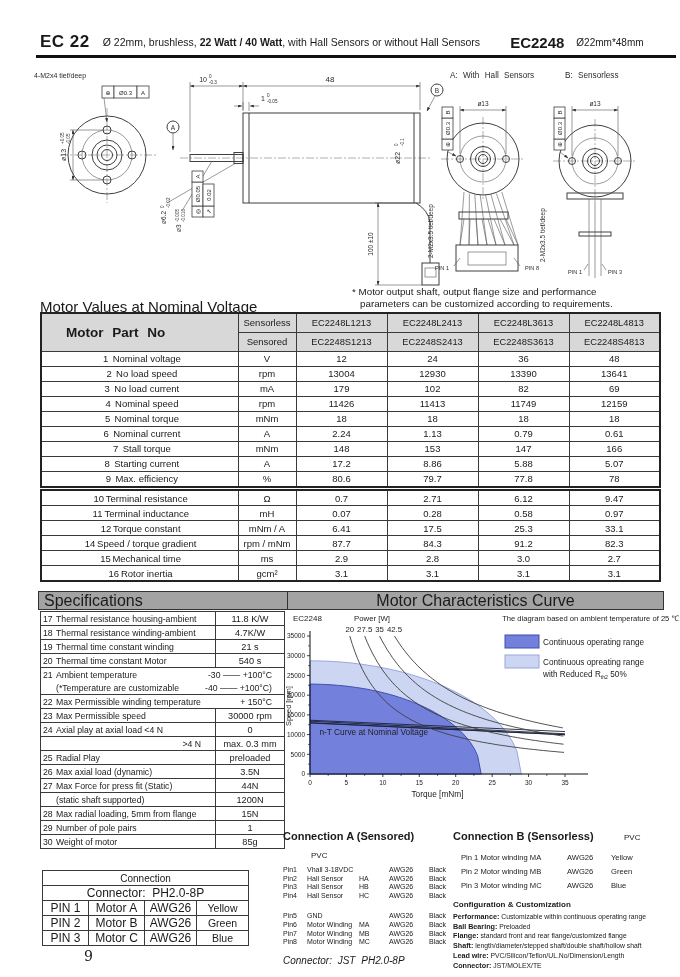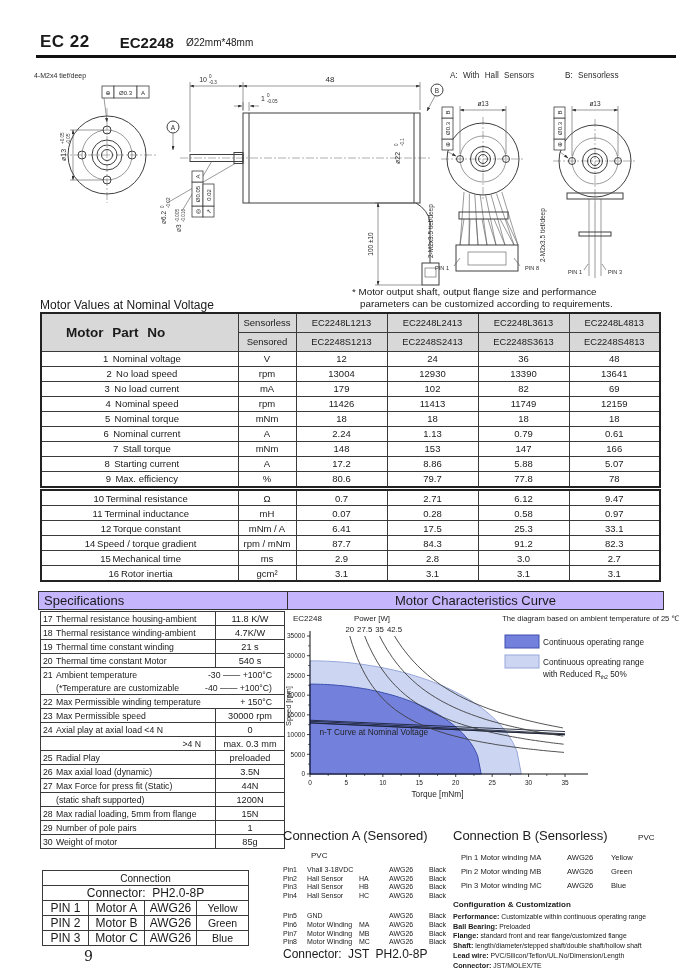--- a/index.html
+++ b/index.html
@@ -20,36 +20,36 @@
   .dcl{stroke:#787878;stroke-width:.6;fill:none;stroke-dasharray:8 2 2 2;}
   .dtx{font-size:7px;}
   .dtx8{font-size:8px;}
   .dtol{font-size:4.6px;}
   .dsm{font-size:6.5px;}
   .dpin{font-size:5.6px;}
   .dttl{font-size:8.2px;word-spacing:3px;}
   .gdt rect{fill:#fff;stroke:#3f3f3f;stroke-width:.8;}
   .gdt text{font-size:6px;}
   
-  .note-left{position:absolute;left:40px;top:298px;font-size:12px;}
+  .note-left{position:absolute;left:40px;top:298px;font-size:15px;}
   .note-right{position:absolute;left:352px;top:286px;font-size:9.8px;line-height:12px;}
   .note-right .l2{padding-left:8px;}
   
   table.spec-grid{border-collapse:collapse;table-layout:fixed;}
   table.spec-grid td{border:1px solid #3a3a3a;font-size:9.5px;padding:0 2px;text-align:center;height:14px;overflow:hidden;white-space:nowrap;}
   #t1,#t2{position:absolute;left:40px;width:619px;border:2px solid #222;}
   #t1{top:312px;} #t2{top:489px;}
   #t1 .hcell{background:#d8d8d8;}
   #t1 .title-cell{font-size:13.5px;font-weight:bold;text-align:left;padding-left:24px;word-spacing:5px;}
   #t1 .pn{font-size:9.3px;}
   td.lblc{text-align:left;}
   td.lblc .rno{display:inline-block;width:14px;}
   
   .band{position:absolute;left:38px;top:591px;display:flex;}
-  .band div{border:1.5px solid #333;height:17px;line-height:17px;font-size:13px;background:#c4b5fd;}
+  .band div{border:1.5px solid #333;height:17px;line-height:17px;font-size:16px;background:#a3a3a3;}
   .band .b1{width:243px;padding-left:5px;}
   .band .b2{width:375px;text-align:center;border-left:none;}
   
   #spec{position:absolute;left:40px;top:611px;width:245px;border:1.5px solid #222;}
   #spec td{font-size:8.7px;height:13px;text-align:left;padding:0 2px;}
   #spec td.v{text-align:center;width:64px;font-size:9.2px;}
   #spec .rno{display:inline-block;width:13px;}
   #spec .full{display:flex;justify-content:space-between;padding-right:10px;}
   #spec tr.nb td{border-bottom:none;}
   #spec tr.nt td{border-top:none;}
@@ -58,43 +58,44 @@
   #conn{position:absolute;left:42px;top:870px;width:206px;border:1.5px solid #222;}
   #conn td{font-size:12px;height:14px;}
   #conn .t{font-size:10px;}
   #conn td.colr{font-size:10.5px;}
   
   #chart{position:absolute;left:283px;top:611px;}
   #chart text{fill:#222;}
   
   .conn-a{position:absolute;left:283px;top:826px;width:170px;}
   .conn-b{position:absolute;left:453px;top:826px;width:224px;}
-  .cb-title{font-size:13px;font-weight:normal;display:inline-block;}
+  .cb-title{font-size:11px;font-weight:bold;display:inline-block;}
   .pvc{font-size:8px;display:inline-block;}
   .conn-a .pvc{margin-left:28px;}
   .conn-b .pvc{margin-left:26px;}
   .pinsA{margin-top:4px;}
   .pinsA .prow{display:grid;grid-template-columns:24px 52px 30px 40px auto;font-size:7px;line-height:8.6px;}
   .pinsA .prow.gap{margin-top:12px;}
-  .connector-line{font-size:12px;word-spacing:3px;}
+  .connector-line{font-size:10px;margin-top:8px;word-spacing:3px;font-style:italic;}
   .pinsB{margin-top:7px;padding-left:8px;}
   .pinsB .prow{display:grid;grid-template-columns:106px 44px auto;font-size:7.6px;line-height:14px;}
   .cfg-title{font-size:8px;font-weight:bold;margin-top:7px;}
   .cfg{margin-top:3px;}
   .cfg .crow{font-size:6.8px;line-height:9.7px;white-space:nowrap;}
   .cfg .crow b{font-size:7.2px;}
   .pageno{position:absolute;left:84px;top:948px;font-size:14px;font-family:"DejaVu Serif",serif;}
 </style>
 </head>
 <body>
 
 <div class="page">
 
   <div class="hdr">
     <span class="model">EC 22</span>
+    <span class="desc"><span>Ø 22mm, brushless, </span><b>22 Watt / 40 Watt</b><span>, with Hall Sensors or without Hall Sensors</span></span>
     <span class="part">EC2248</span>
     <span class="size">Ø22mm*48mm</span>
   </div>
   <div class="hdr-rule"></div>
 
   <svg id="drawing" width="650" height="232" viewBox="0 0 650 232">
     <defs>
       <marker id="ae" markerWidth="7" markerHeight="5" refX="6.5" refY="2.5" orient="auto">
           <path d="M0,0L7,2.5L0,5Z" fill="#333"></path>
         </marker>

